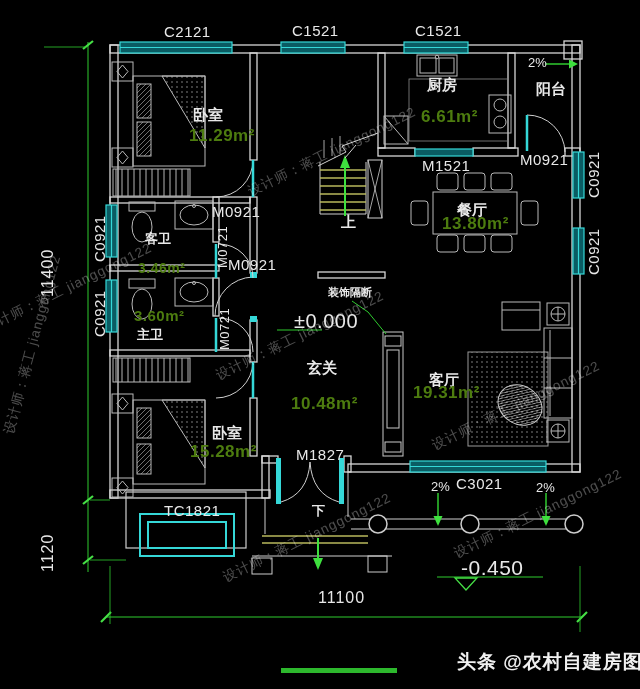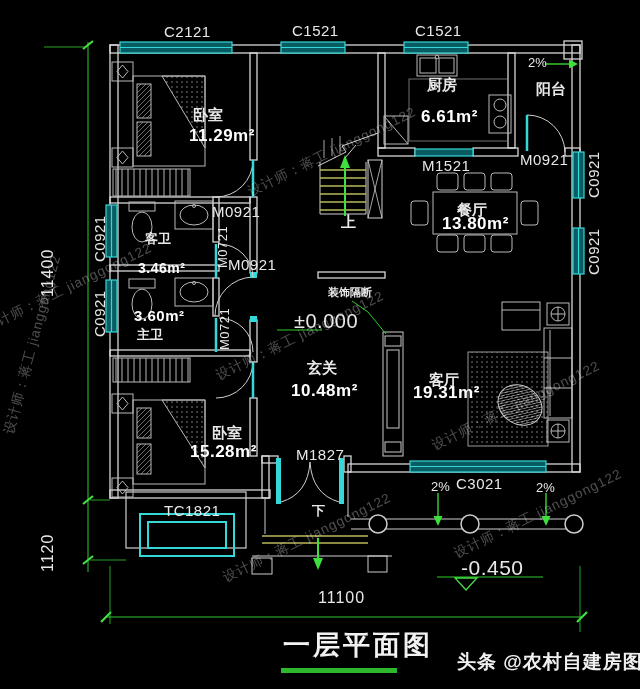--- a/index.html
+++ b/index.html
@@ -2,21 +2,21 @@
 <html><head>
 <meta charset="utf-8">
 <style>
   html,body{margin:0;padding:0;background:#000;}
   .plan{position:relative;width:640px;height:689px;background:#000;overflow:hidden;
         font-family:"Liberation Sans", sans-serif;}
   svg{position:absolute;left:0;top:0;}
   .lbl{position:absolute;color:#e8e8e8;font-size:15px;line-height:1;white-space:nowrap;}
   .cad{letter-spacing:0.5px;}
   .room{font-weight:bold;}
-  .red{color:#ffffff;font-weight:bold;font-size:17px;letter-spacing:0.5px;}
+  .red{color:#4d7c0f;font-weight:bold;font-size:17px;letter-spacing:0.5px;}
   .sm{font-size:13px;}
   .dim{font-size:16px;letter-spacing:1px;}
   .rot{transform:rotate(-90deg);transform-origin:0 0;}
   .wm{color:rgba(255,255,255,0.30);font-size:13.5px;transform:rotate(-26deg);
       transform-origin:0 0;letter-spacing:1px;}
   .wmv{transform:rotate(-75deg);}
   .title{font-size:27px;font-weight:bold;letter-spacing:3px;color:#f2f2f2;}
   .underline{position:absolute;background:#2db82d;height:5px;width:116px;}
   .footer{font-size:19px;font-weight:bold;color:#f0f0f0;letter-spacing:1px;}
 </style>
@@ -288,21 +288,21 @@
 <div class="lbl cad" style="left:212px;top:204px">M0921</div>
 <div class="lbl cad" style="left:228px;top:257px">M0921</div>
 <div class="lbl cad rot sm" style="left:216px;top:268px">M0721</div>
 <div class="lbl cad rot sm" style="left:218px;top:350px">M0721</div>
 
 <div class="lbl room" style="left:341px;top:214px">上</div>
 <div class="lbl" style="left:328px;top:287px;font-size:11px;font-weight:bold">装饰隔断</div>
 <div class="lbl cad" style="left:294px;top:311px;font-size:20px">±0.000</div>
 
 <div class="lbl room" style="left:307px;top:360px">玄关</div>
-<div class="lbl red" style="left:291px;top:382px">10.48m²</div>
+<div class="lbl red" style="left:291px;top:395px">10.48m²</div>
 <div class="lbl room" style="left:429px;top:372px">客厅</div>
 <div class="lbl red" style="left:413px;top:384px">19.31m²</div>
 <div class="lbl room" style="left:212px;top:425px" actable="false">卧室</div>
 <div class="lbl red" style="left:190px;top:443px">15.28m²</div>
 
 <div class="lbl cad" style="left:296px;top:447px">M1827</div>
 <div class="lbl cad" style="left:164px;top:503px">TC1821</div>
 <div class="lbl sm" style="left:431px;top:480px">2%</div>
 <div class="lbl cad" style="left:456px;top:476px">C3021</div>
 <div class="lbl sm" style="left:536px;top:481px">2%</div>
@@ -314,17 +314,16 @@
 <div class="lbl dim rot" style="left:40px;top:572px">1120</div>
 
 <div class="lbl wm" style="left:246px;top:186px">设计师：蒋工 jianggong122</div>
 <div class="lbl wm" style="left:-18px;top:322px">设计师：蒋工 jianggong122</div>
 <div class="lbl wm" style="left:214px;top:370px">设计师：蒋工 jianggong122</div>
 <div class="lbl wm" style="left:430px;top:440px">设计师：蒋工 jianggong122</div>
 <div class="lbl wm" style="left:452px;top:548px">设计师：蒋工 jianggong122</div>
 <div class="lbl wm" style="left:221px;top:572px">设计师：蒋工 jianggong122</div>
 <div class="lbl wm wmv" style="left:2px;top:432px">设计师：蒋工 jianggong122</div>
 
-<div class="lbl title" style="left:283px;top:632px">一层平面图</div>
 <div class="underline" style="left:281px;top:668px"></div>
 <div class="lbl footer" style="left:457px;top:652px">头条 @农村自建房图纸</div>
 
 </div>
 
 </body></html>

